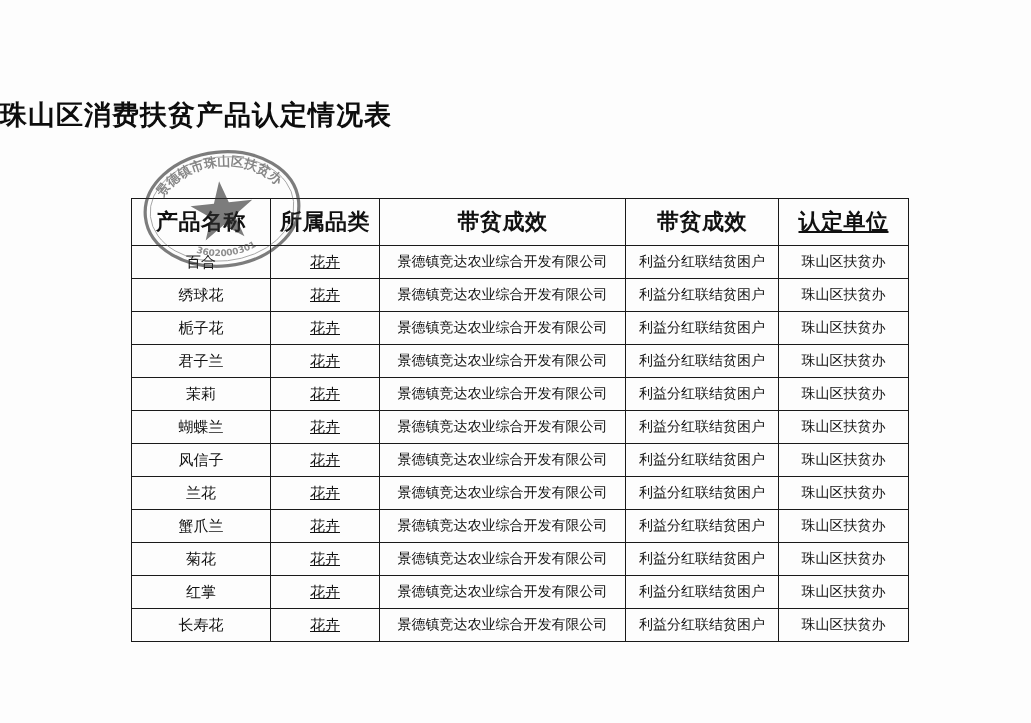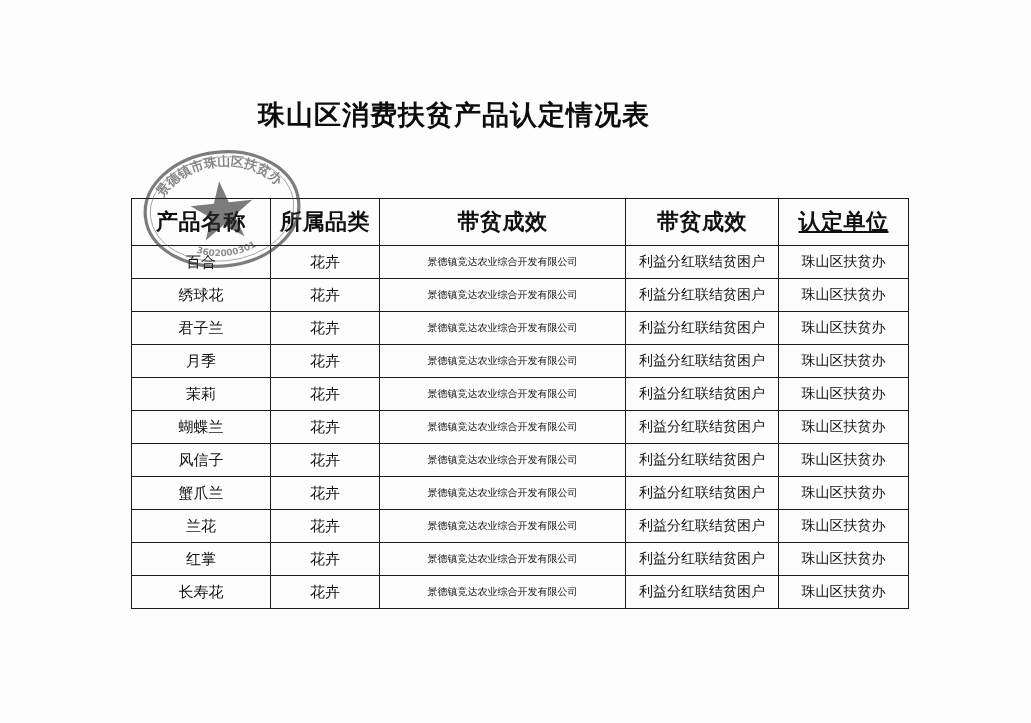--- a/index.html
+++ b/index.html
@@ -19,27 +19,25 @@
   .page {
     position: absolute;
     inset: 0;
     background: #fdfdfd;
   }
   .title {
     position: absolute;
     top: 97px;
     left: 0;
     width: 844px;
-    text-align: center;
     font-size: 27px;
     font-weight: bold;
     letter-spacing: 1px;
     font-family: "DejaVu Sans", "Liberation Sans", sans-serif;
     color: #0d0d0d;
-    margin-left: 32px;
   }
   .table-wrap {
     position: absolute;
     top: 198px;
     left: 131px;
     width: 772px;
   }
   table.doc-table {
     border-collapse: collapse;
     width: 772px;
@@ -58,22 +56,22 @@
     font-weight: bold;
     font-family: "DejaVu Sans", "Liberation Sans", sans-serif;
     letter-spacing: 0.5px;
   }
   tbody td {
     height: 32px;
     font-size: 15px;
     font-family: "DejaVu Serif", "Liberation Serif", serif;
   }
   td.c-name   { width: 138px; }
-  td.c-cat    { width: 108px; }
-  td.c-unit   { width: 245px; font-size: 10px; }
+  td.c-cat    { width: 108px; text-decoration: underline; }
+  td.c-unit   { width: 245px; font-size: 14px; }
   td.c-effect { width: 152px; font-size: 14px; font-family: Liberation Serif, serif; }
   td.c-cert   { width: 129px; font-size: 14px; }
 
   th.c-name   { width: 138px; }
   th.c-cat    { width: 108px; }
   th.c-unit   { width: 245px; }
   th.c-effect { width: 152px; }
   th.c-cert   { width: 129px; text-decoration: underline; }
 
   
@@ -126,34 +124,34 @@
           <td class="c-cert">珠山区扶贫办</td>
         </tr>
         <tr>
           <td class="c-name">绣球花</td>
           <td class="c-cat">花卉</td>
           <td class="c-unit">景德镇竞达农业综合开发有限公司</td>
           <td class="c-effect">利益分红联结贫困户</td>
           <td class="c-cert">珠山区扶贫办</td>
         </tr>
         <tr>
+          <td class="c-name">栀子花</td>
+          <td class="c-cat">花卉</td>
+          <td class="c-unit">景德镇竞达农业综合开发有限公司</td>
+          <td class="c-effect">利益分红联结贫困户</td>
+          <td class="c-cert">珠山区扶贫办</td>
+        </tr>
+        <tr>
           <td class="c-name">君子兰</td>
           <td class="c-cat">花卉</td>
           <td class="c-unit">景德镇竞达农业综合开发有限公司</td>
           <td class="c-effect">利益分红联结贫困户</td>
           <td class="c-cert">珠山区扶贫办</td>
         </tr>
         <tr>
-          <td class="c-name">月季</td>
-          <td class="c-cat">花卉</td>
-          <td class="c-unit">景德镇竞达农业综合开发有限公司</td>
-          <td class="c-effect">利益分红联结贫困户</td>
-          <td class="c-cert">珠山区扶贫办</td>
-        </tr>
-        <tr>
           <td class="c-name">茉莉</td>
           <td class="c-cat">花卉</td>
           <td class="c-unit">景德镇竞达农业综合开发有限公司</td>
           <td class="c-effect">利益分红联结贫困户</td>
           <td class="c-cert">珠山区扶贫办</td>
         </tr>
         <tr>
           <td class="c-name">蝴蝶兰</td>
           <td class="c-cat">花卉</td>
           <td class="c-unit">景德镇竞达农业综合开发有限公司</td>
@@ -161,28 +159,35 @@
           <td class="c-cert">珠山区扶贫办</td>
         </tr>
         <tr>
           <td class="c-name">风信子</td>
           <td class="c-cat">花卉</td>
           <td class="c-unit">景德镇竞达农业综合开发有限公司</td>
           <td class="c-effect">利益分红联结贫困户</td>
           <td class="c-cert">珠山区扶贫办</td>
         </tr>
         <tr>
+          <td class="c-name">兰花</td>
+          <td class="c-cat">花卉</td>
+          <td class="c-unit">景德镇竞达农业综合开发有限公司</td>
+          <td class="c-effect">利益分红联结贫困户</td>
+          <td class="c-cert">珠山区扶贫办</td>
+        </tr>
+        <tr>
           <td class="c-name">蟹爪兰</td>
           <td class="c-cat">花卉</td>
           <td class="c-unit">景德镇竞达农业综合开发有限公司</td>
           <td class="c-effect">利益分红联结贫困户</td>
           <td class="c-cert">珠山区扶贫办</td>
         </tr>
         <tr>
-          <td class="c-name">兰花</td>
+          <td class="c-name">菊花</td>
           <td class="c-cat">花卉</td>
           <td class="c-unit">景德镇竞达农业综合开发有限公司</td>
           <td class="c-effect">利益分红联结贫困户</td>
           <td class="c-cert">珠山区扶贫办</td>
         </tr>
         <tr>
           <td class="c-name">红掌</td>
           <td class="c-cat">花卉</td>
           <td class="c-unit">景德镇竞达农业综合开发有限公司</td>
           <td class="c-effect">利益分红联结贫困户</td>

